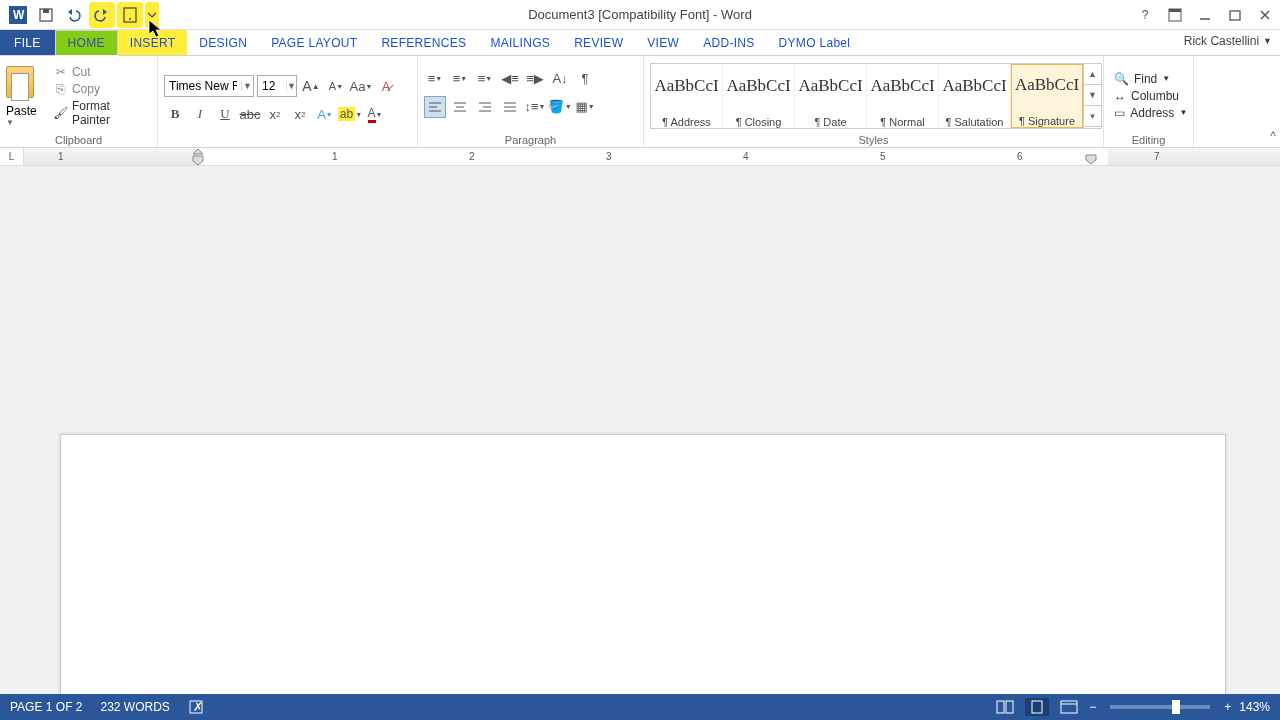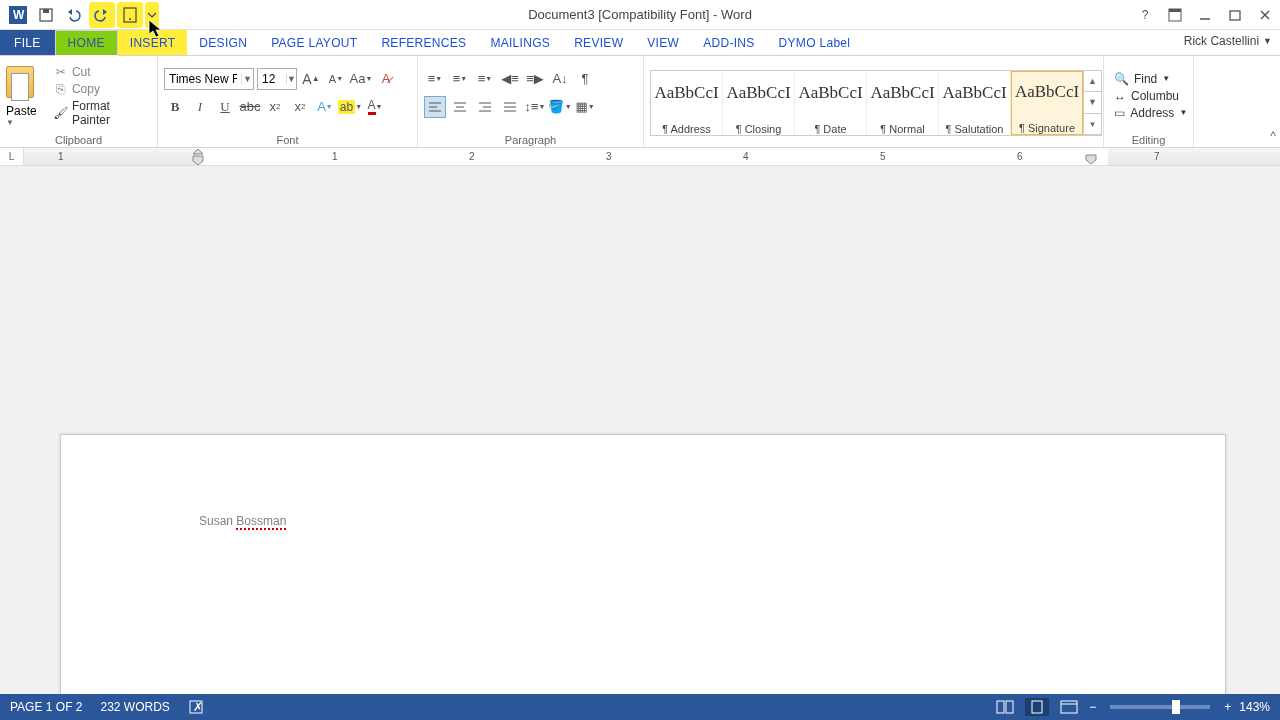--- a/index.html
+++ b/index.html
@@ -215,21 +215,20 @@
         <div class="ribbtn">
             <span style="background:#ffed3a;padding:0 2px">ab</span>
             <span style="font-size:7px">▼</span>
           </div>
         <div class="ribbtn">
             <span style="border-bottom:3px solid #c00">A</span>
             <span style="font-size:7px">▼</span>
           </div>
       </div>
     </div>
-    <div class="group-label">Font</div>
   </div>
 
   <div class="group" style="width:226px">
     <div style="flex:1;display:flex;flex-direction:column;justify-content:center">
       <div class="font-row">
         <div class="ribbtn">≡<span style="font-size:7px">▼</span></div>
         <div class="ribbtn">≡<span style="font-size:7px">▼</span></div>
         <div class="ribbtn">≡<span style="font-size:7px">▼</span></div>
         <div class="ribbtn">◀≡</div>
         <div class="ribbtn">≡▶</div>
@@ -300,20 +299,21 @@
             <div class="style-prev">AaBbCcI</div>
             <div class="style-name">¶ Signature</div>
           </div>
         <div class="gallery-more">
             <div>▲</div>
             <div>▼</div>
             <div>▾</div>
           </div>
       </div>
     </div>
+    <div class="group-label">Styles</div>
   </div>
 
   <div class="group" style="width:90px">
     <div class="gbody">
         <div class="edit-col">
       <div>
             <span>🔍</span>
             <span>Find</span> 
             <span style="font-size:8px">▼</span>
           </div>
@@ -353,21 +353,20 @@
         <path d="M2 1 L12 1 L12 6 L7 10 L2 6 Z" fill="#ddd" stroke="#888"></path>
       </svg>
   </div>
 </div>
 
 <div class="doc-area">
   <div class="margin-guide"></div>
   <div class="doc-scroll">
     <div class="page page2">
       <div class="page-content">
-        <div><span>Susan </span><span class="misspell">Bossman</span></div>
       </div>
     </div>
   </div>
   <div class="vscroll"></div>
 </div>
 
 <div class="statusbar">
   <div class="sitem">PAGE 1 OF 2</div>
   <div class="sitem">232 WORDS</div>
   <div class="sitem">

